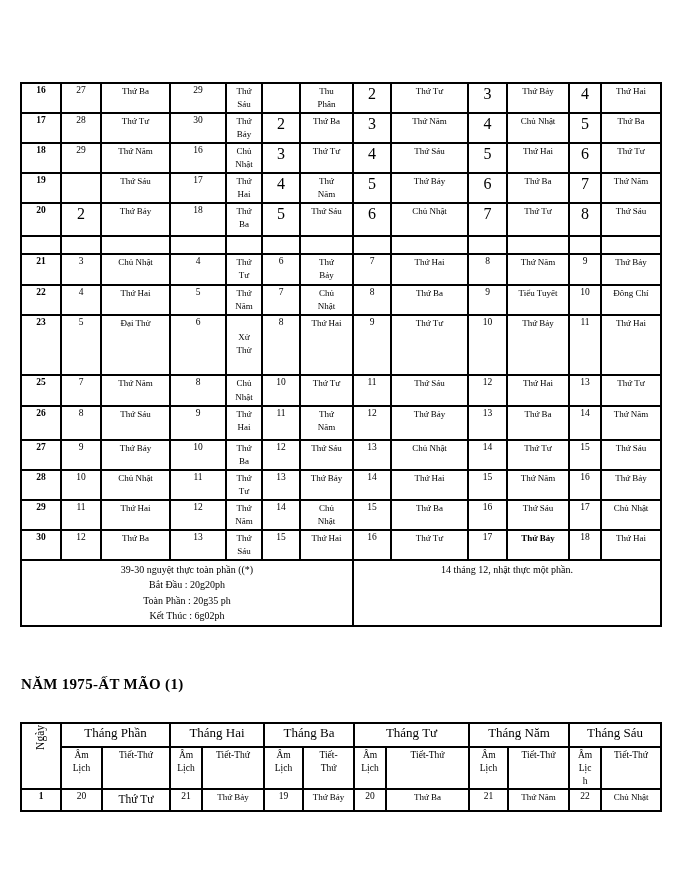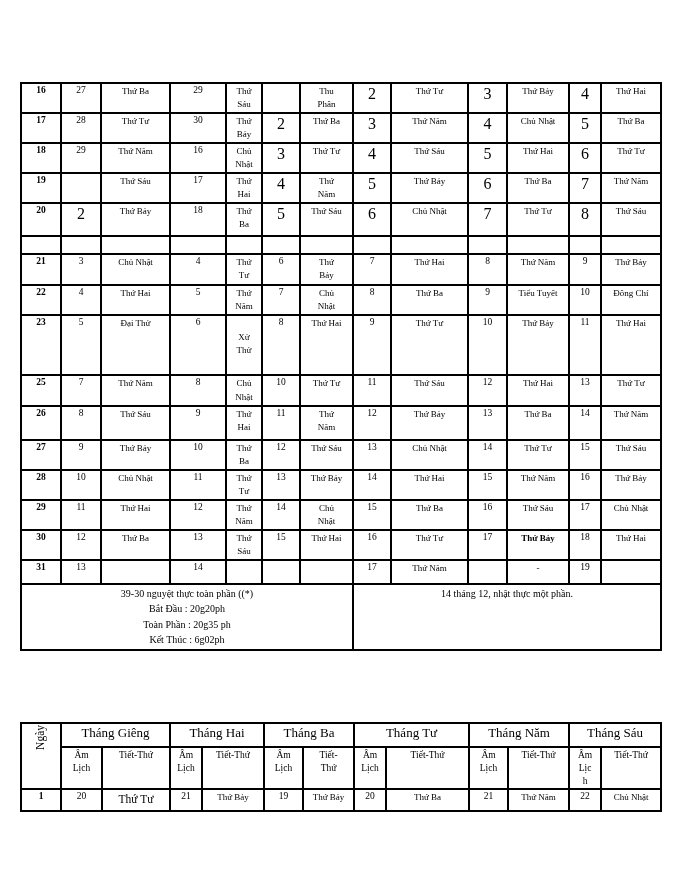--- a/index.html
+++ b/index.html
@@ -292,66 +292,52 @@
 Sáu</td>
           <td class="c-num">15</td>
           <td class="c-name">Thứ Hai</td>
           <td class="c-num">16</td>
           <td class="c-name">Thứ Tư</td>
           <td class="c-num">17</td>
           <td class="c-name b">Thứ  Bảy</td>
           <td class="c-num">18</td>
           <td class="c-name">Thứ Hai</td>
         </tr>
-        <tr style="height: 24px;">
-          <td class="c-day">31</td>
-          <td class="c-num">13</td>
-          <td class="c-name"></td>
-          <td class="c-num">14</td>
-          <td class="c-name"></td>
-          <td class="c-num"></td>
-          <td class="c-name"></td>
-          <td class="c-num">17</td>
-          <td class="c-name">Thứ  Năm</td>
-          <td class="c-num"></td>
-          <td class="c-name">-</td>
-          <td class="c-num">19</td>
-          <td class="c-name"></td>
-        </tr>
         <tr style="height: 66px;">
           <td colspan="7" class="f-note">39-30 nguyệt thực toàn phần ((*)
 Bắt Đầu : 20g20ph
 Toàn Phần : 20g35 ph
 Kết Thúc : 6g02ph</td>
           <td colspan="6" class="f-note">14 tháng 12, nhật thực một phần.</td>
         </tr>
       </tbody>
   </table>
 
+  <div class="heading">NĂM 1975-ẤT MÃO (1)</div>
 
   <table class="cal" id="month-table">
     <colgroup>
       <col style="width:40px">
         <col style="width:41px">
         <col style="width:68px">
       <col style="width:32px">
         <col style="width:62px">
         <col style="width:39px">
       <col style="width:51px">
         <col style="width:32px">
         <col style="width:83px">
       <col style="width:39px">
         <col style="width:61px">
         <col style="width:32px">
       <col style="width:60px">
     </colgroup>
     <tbody id="month-rows">
         <tr style="height: 24px;">
           <th rowspan="2" class="m-ngay"><span class="vert">Ngày</span></th>
-          <th colspan="2" class="m-month">Tháng Giêng</th>
+          <th colspan="2" class="m-month">Tháng Phần</th>
           <th colspan="2" class="m-month">Tháng Hai</th>
           <th colspan="2" class="m-month">Tháng Ba</th>
           <th colspan="2" class="m-month">Tháng Tư</th>
           <th colspan="2" class="m-month">Tháng Năm</th>
           <th colspan="2" class="m-month">Tháng Sáu</th>
         </tr>
         <tr style="height: 40px;">
           <th class="m-sub">Âm
 Lịch</th>
           <th class="m-sub">Tiết-Thứ</th>

